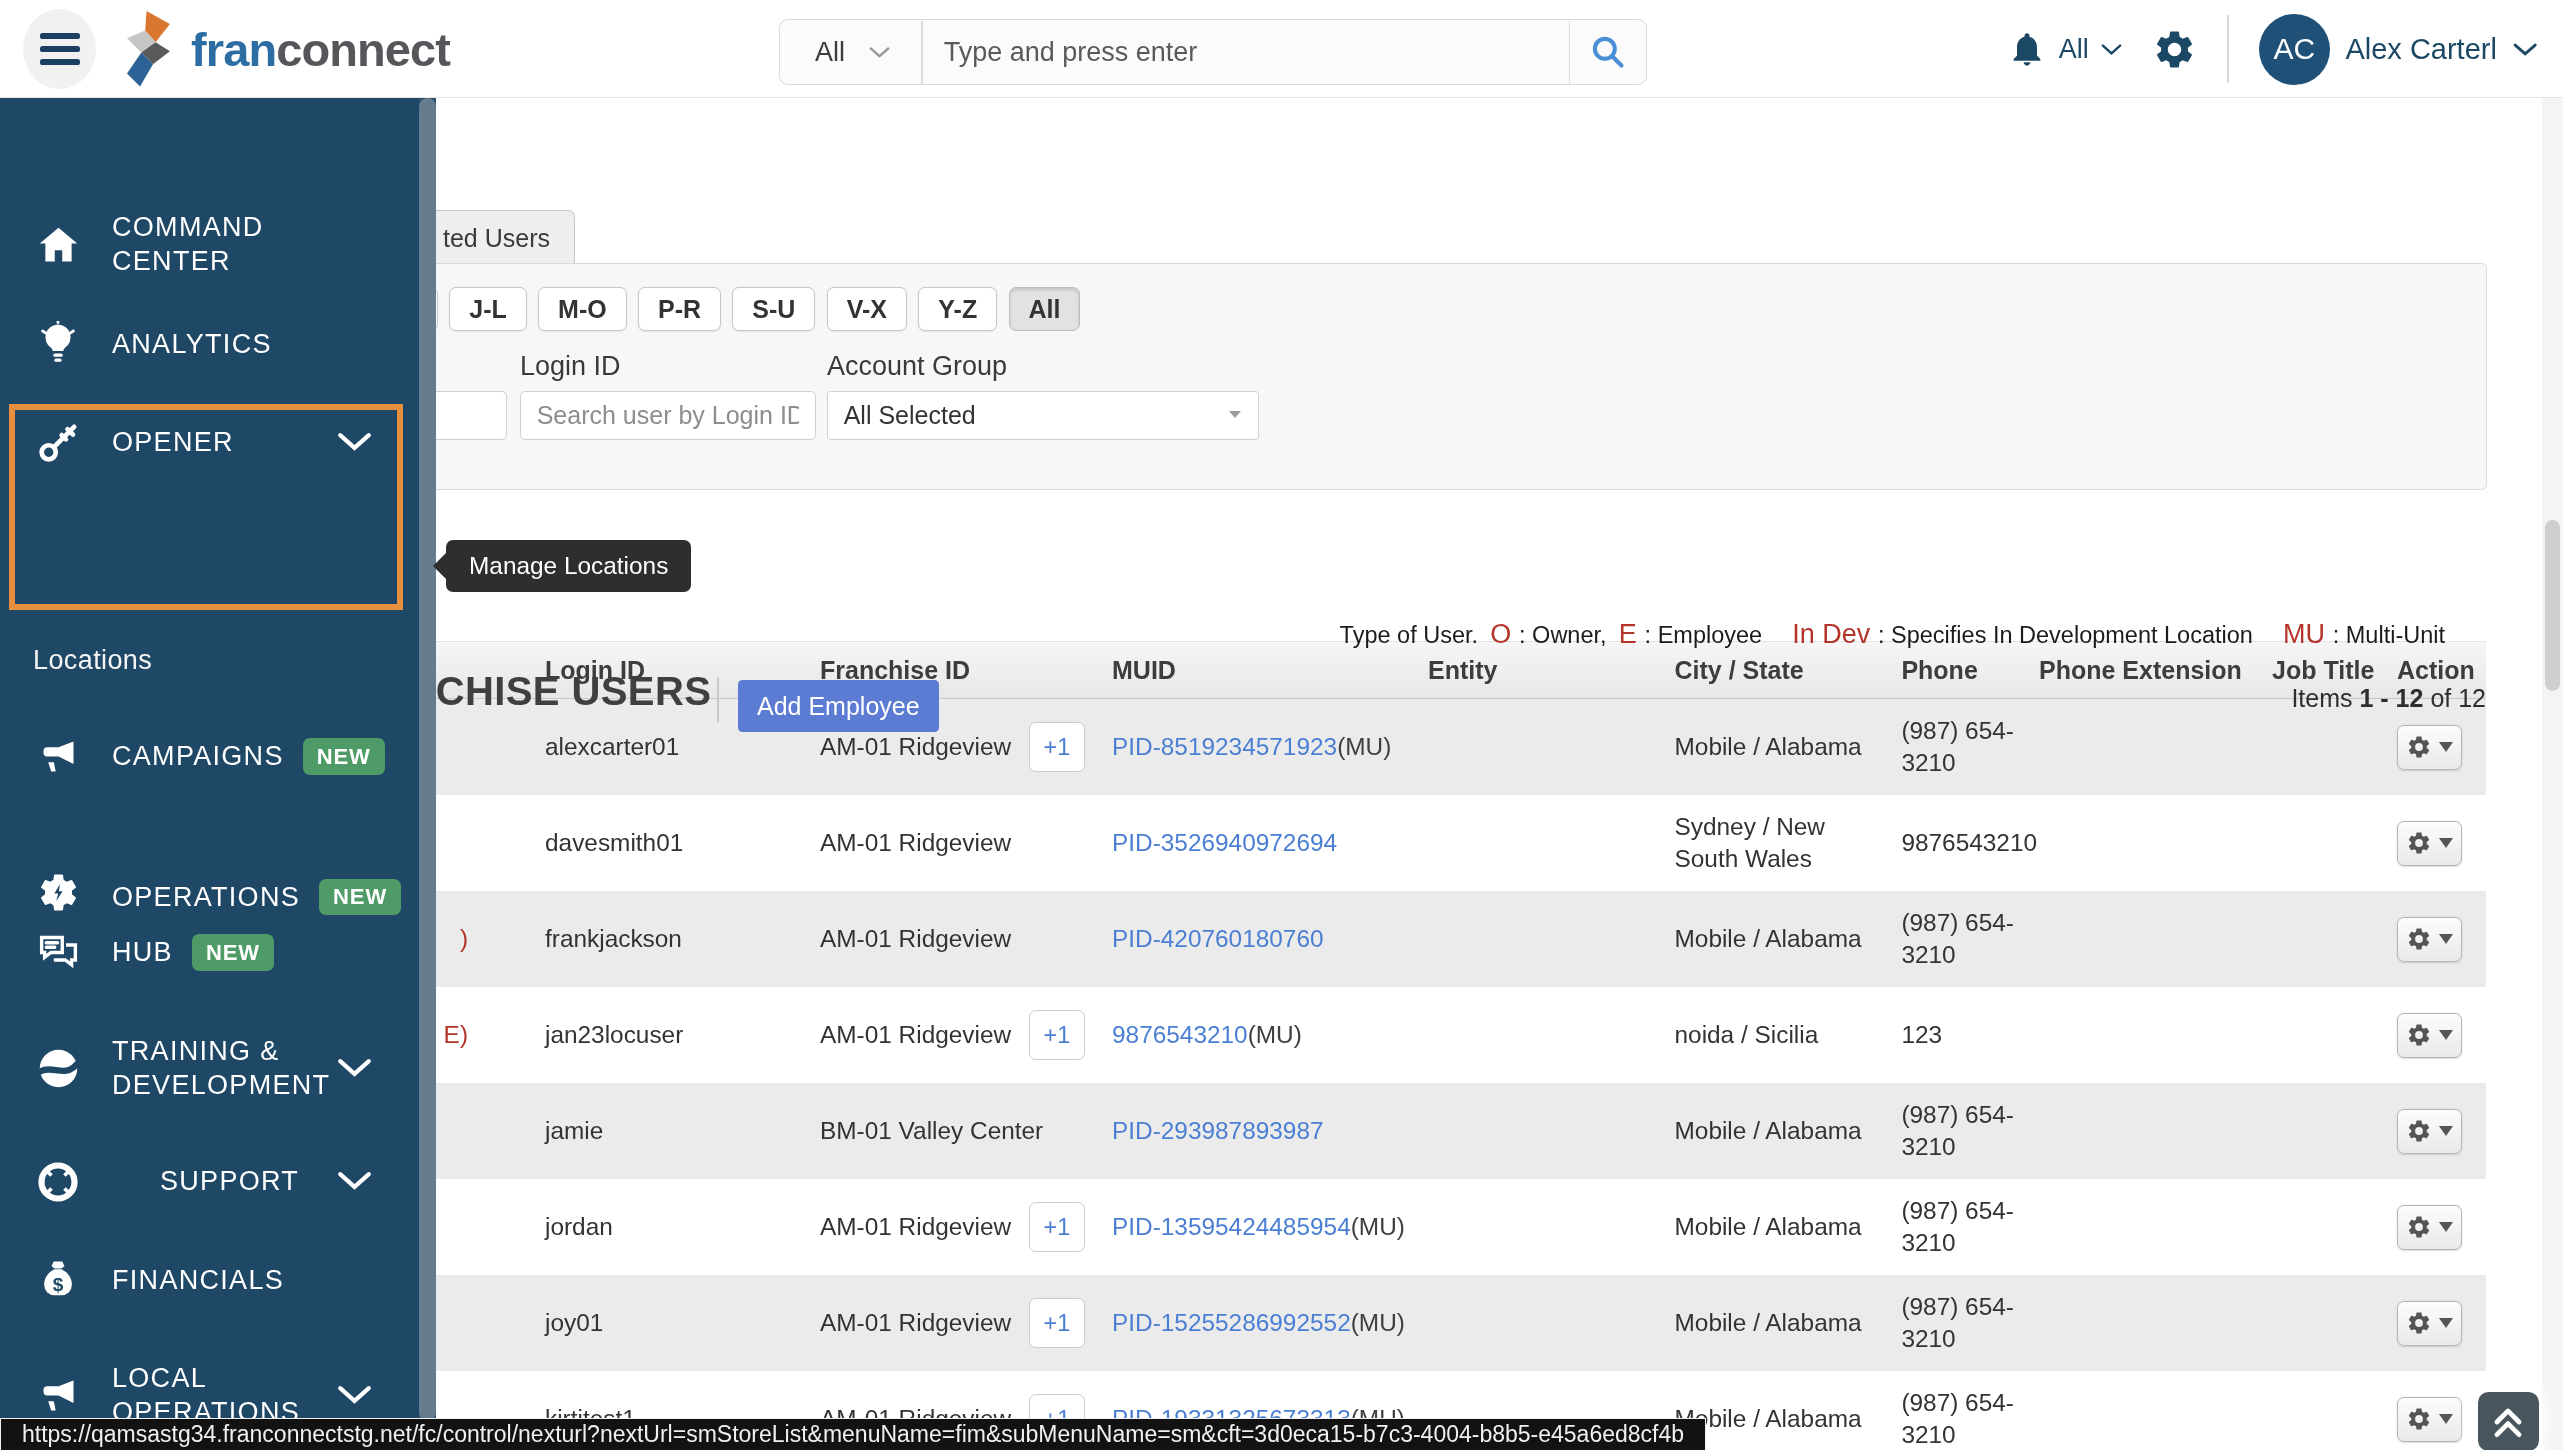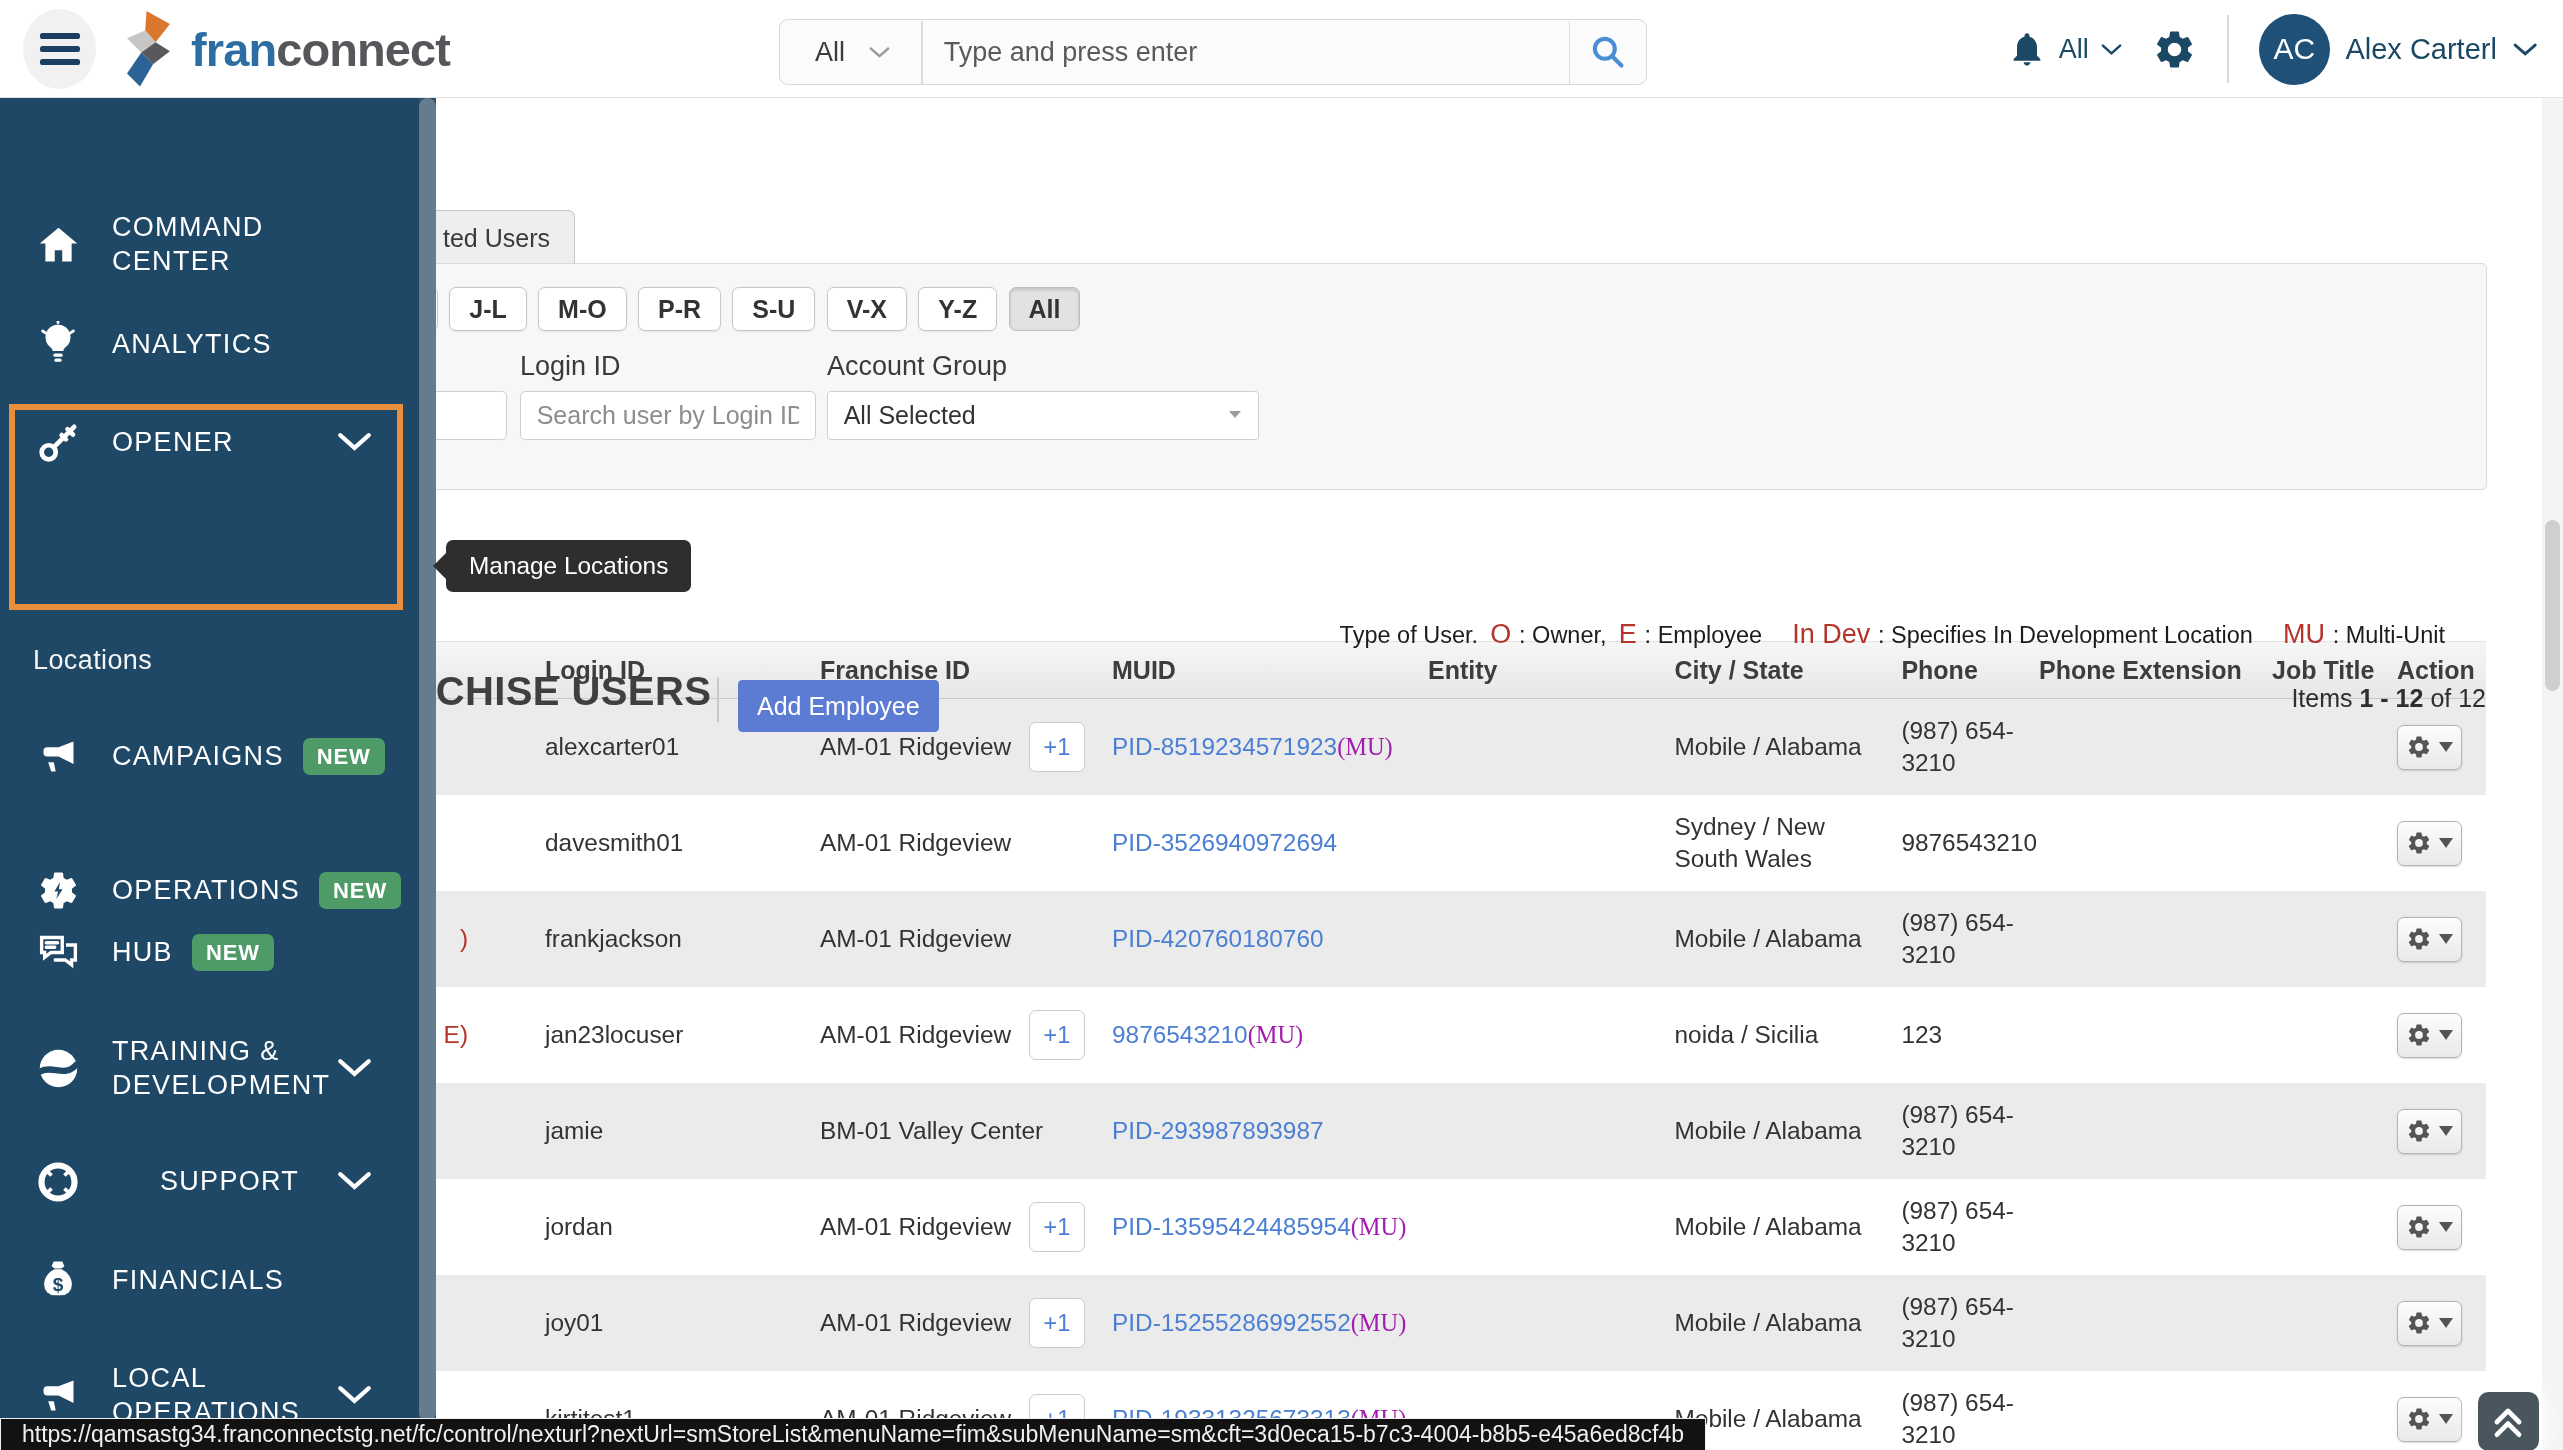--- a/index.html
+++ b/index.html
@@ -87,21 +87,21 @@
   .c-login { padding-left:26px; }
   .c-fr { padding-left:26px; display:flex; align-items:center; gap:17.4px; }
   .c-muid { padding-left:26px; }
   .c-entity { padding-left:19px; }
   .c-city { padding-left:30.5px; padding-right:10.5px; }
   .c-phone { padding-left:17.4px; padding-right:15.7px; }
   .c-ext { padding-left:7px; }
   .c-job { padding-left:13px; }
   .c-action { padding-left:7px; }
   .muid-link { color:#4a7fd4; cursor:pointer; }
-  .mu-tag { color:#a21caf;font-family:Liberation Serif, serif; }
+  .mu-tag { color:#404040; }
   .plus-chip { border:1.7px solid #cccccc; border-radius:7px; background:#fff; color:#4a7fd4; font-size:23.5px; padding:10.5px 14px; cursor:pointer; }
   .action-btn { width:65px; height:45px; border:1.7px solid #b5b5b5; border-radius:7px; background:linear-gradient(#fdfdfd,#e9e9e9); display:flex; align-items:center; justify-content:center; gap:6.1px; cursor:pointer; box-shadow:0 0.9px 1.7px rgba(0,0,0,.15); }
   .caret-down { width:0; height:0; border-left:7.8px solid transparent; border-right:7.8px solid transparent; border-top:10.5px solid #555; }
 
   
   .page-scrolltrack { position:absolute; right:0; top:98px; width:21px; height:1353px; background:#f4f4f4; z-index:20; }
   .page-scrollthumb { position:absolute; right:2.6px; top:422px; width:15.7px; height:171px; background:#cfcfcf; border-radius:7.8px; }
   .statusbar { position:absolute; left:0px; bottom:0px; height:33px; background:#121212; border:1.7px solid #f0f0f0; display:flex; align-items:center; padding:0 21px; z-index:60; }
   .statusbar span { color:#f0f0f0; font-size:23px; white-space:nowrap; }
   .scrolltop-btn { position:absolute; right:24.4px; bottom:0px; width:61px; height:59px; background:#49565e; border:none; border-radius:10.5px; display:flex; align-items:center; justify-content:center; box-shadow:0 0 19px 7px rgba(255,255,255,.95); cursor:pointer; z-index:70; }
@@ -408,21 +408,21 @@
       <span class="side-icon">
         <svg width="45" height="45" viewBox="0 0 24 24" fill="#fff">
             <path d="M20 4v12l-8-4H6a2 2 0 0 1-2-2V9a2 2 0 0 1 2-2h6l8-3z"></path>
             <path d="M6.5 15h3l1 5h-2.4z"></path>
           </svg>
       </span>
       <span class="side-label">CAMPAIGNS</span>
       <span class="badge-new">NEW</span>
     </div>
 
-    <div class="side-item" style="top:740px;">
+    <div class="side-item" style="top:712px;align-items:flex-end;">
       <span class="side-icon">
         <svg width="45" height="45" viewBox="0 0 24 24">
             <path fill="#fff" d="M19.14 12.94c.04-.3.06-.61.06-.94 0-.32-.02-.64-.07-.94l2.03-1.58a.5.5 0 0 0 .12-.61l-1.92-3.32a.5.5 0 0 0-.59-.22l-2.39.96c-.5-.38-1.03-.7-1.62-.94l-.36-2.54a.5.5 0 0 0-.48-.41h-3.84a.5.5 0 0 0-.47.41l-.36 2.54c-.59.24-1.13.57-1.62.94l-2.39-.96a.5.5 0 0 0-.59.22L2.74 8.87a.5.5 0 0 0 .12.61l2.03 1.58c-.05.3-.09.63-.09.94s.02.64.07.94l-2.03 1.58a.5.5 0 0 0-.12.61l1.92 3.32c.12.22.37.29.59.22l2.39-.96c.5.38 1.03.7 1.62.94l.36 2.54c.05.24.24.41.48.41h3.84c.24 0 .44-.17.47-.41l.36-2.54c.59-.24 1.13-.56 1.62-.94l2.39.96c.22.08.47 0 .59-.22l1.92-3.32a.5.5 0 0 0-.12-.61l-2.01-1.58z"></path>
             <path fill="#1f4766" d="M12.8 7.5l-3 5h2l-1 4 3.4-5.2h-2z"></path>
           </svg>
       </span>
       <span class="side-label">OPERATIONS</span>
       <span class="badge-new">NEW</span>
     </div>
 

